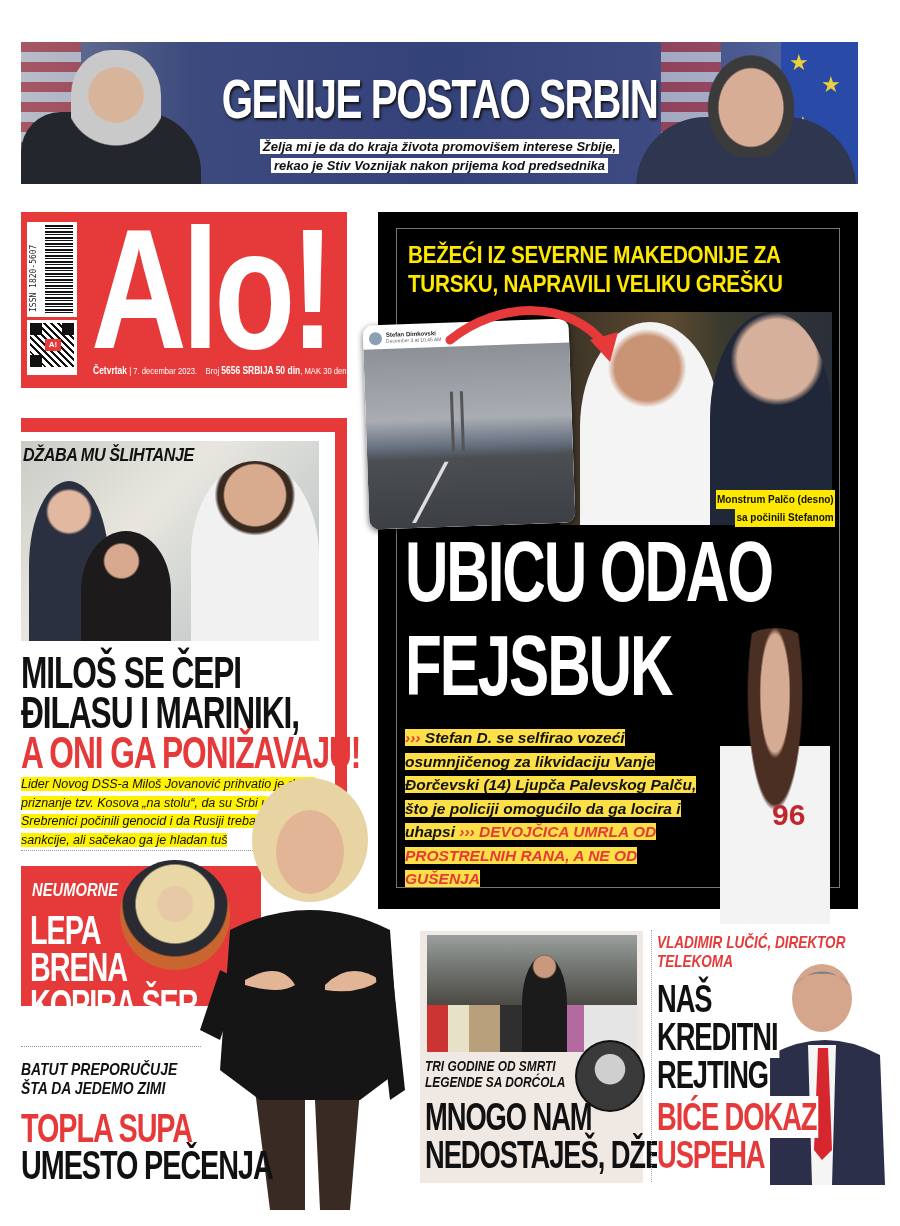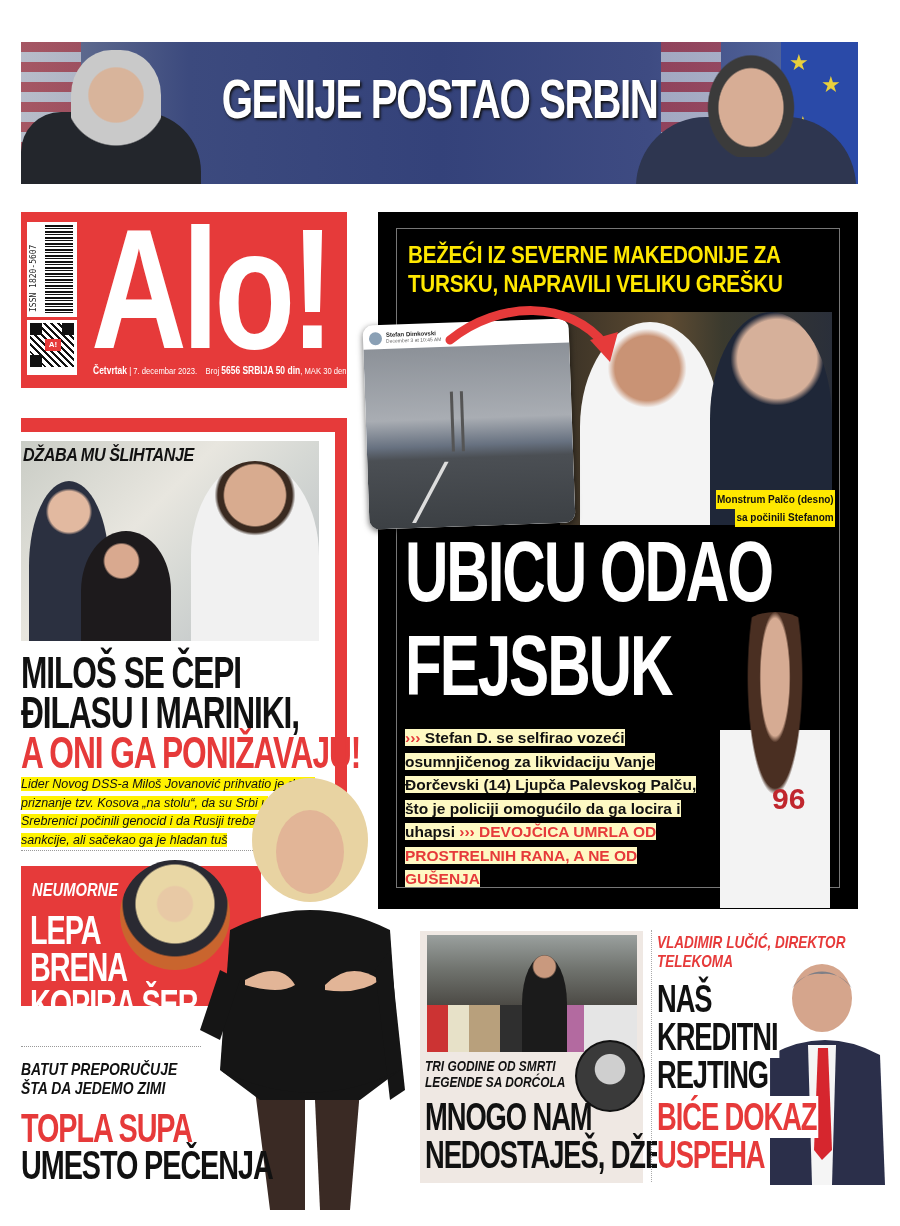--- a/index.html
+++ b/index.html
@@ -62,23 +62,23 @@
   .fb-avatar { width: 13px; height: 13px; border-radius: 50%; background: #8aa0b5; }
   .fb-name { font-size: 6px; font-weight: 700; color:#222; }
   .fb-date { font-size: 5px; color:#666; }
   #fb-image { position: absolute; left: 0; top: 24px; width: 206px; height: 180px; background: linear-gradient(180deg,#8c9198 0%,#a9adb3 40%,#677180 55%,#4b4f54 62%,#3c4044 100%); }
   .bridge-tower { position:absolute; width: 3px; background:#555; }
   #red-arrow { left: 440px; top: 300px; width: 190px; height: 70px; }
   #photo-caption { left: 716px; top: 489px; text-align: right; }
   #photo-caption span { background: #ffe800; color: #111; font-size: 10px; font-weight: 700; line-height: 13px; box-decoration-break: clone; -webkit-box-decoration-break: clone; padding: 4px 1px; }
   #main-h1 { left: 405px; top: 528px; color:#fff; font-size: 86px; font-weight: 900; letter-spacing: -3px; transform: scaleX(0.7); transform-origin: left top; white-space: nowrap; line-height: 1; }
   #main-h2 { left: 405px; top: 622px; color:#fff; font-size: 86px; font-weight: 900; letter-spacing: -3px; transform: scaleX(0.7); transform-origin: left top; white-space: nowrap; line-height: 1; }
-  #girl-photo { left: 700px; top: 612px; width: 160px; height: 296px; overflow: hidden; text-align: center; }
+  #girl-photo { left: 700px; top: 628px; width: 160px; height: 296px; overflow: hidden; text-align: center; }
   #main-lead { left: 405px; top: 726px; width: 300px; }
-  #main-lead span { background: #fef9c3; color: #111; font-weight: 700; font-size: 15.5px; line-height: 23.5px; box-decoration-break: clone; -webkit-box-decoration-break: clone; transform: scaleX(0.9); }
+  #main-lead span { background: #fde047; color: #111; font-weight: 700; font-size: 15.5px; line-height: 23.5px; box-decoration-break: clone; -webkit-box-decoration-break: clone; transform: scaleX(0.9); font-style: italic; }
   #main-lead .red { color: #e63a3a; }
 
   
   #neumorne-box { left: 21px; top: 866px; width: 240px; height: 140px; background: #e63a3a; }
   #cher-circle { left: 120px; top: 860px; width: 110px; height: 110px; border-radius: 50%; background: radial-gradient(circle at 50% 40%, #e8c9a5 0 20%, #e9d7a5 22% 45%, #2a2a32 47% 60%, #c9652e 62% 100%); overflow: hidden; }
   #neumorne-kicker { left: 32px; top: 880px; color:#fff; font-style: italic; font-weight: 900; font-size: 18px; transform: scaleX(0.82); transform-origin: left top; }
   .white-big { color:#fff; font-weight: 900; font-size: 40px; line-height: 0.9; letter-spacing: -1.5px; transform: scaleX(0.72); transform-origin: left top; white-space: nowrap; }
 
   
   #brena { left: 200px; top: 770px; width: 210px; height: 440px; }
@@ -117,20 +117,24 @@
   <div style="position:absolute;left:760px;top:0;width:77px;height:142px;background:#2a4aa8;">
     <span class="eu-star" style="left:8px;top:8px;">★</span>
     <span class="eu-star" style="left:40px;top:30px;">★</span>
     <span class="eu-star" style="left:12px;top:70px;">★</span>
   </div>
   <div id="woz-body" class="person"></div>
   <div id="woz-head" class="person"></div>
   <div id="vucic-body" class="person"></div>
   <div id="vucic-head" class="person"></div>
   <div class="abs banner-title">GENIJE POSTAO SRBIN</div>
+  <div class="abs banner-sub">
+    <span>Želja mi je da do kraja života promovišem interese Srbije,</span><br>
+    <span>rekao je Stiv Voznijak nakon prijema kod predsednika</span>
+  </div>
 </div>
 
 <div id="masthead" class="abs">
   <div id="barcode" class="abs">
     <div class="bars"></div>
     <div class="isbn-text">ISSN 1820-5607</div>
   </div>
   <div id="qr" class="abs">
     <div class="qr-grid">
       <div class="qr-badge">A!</div>

